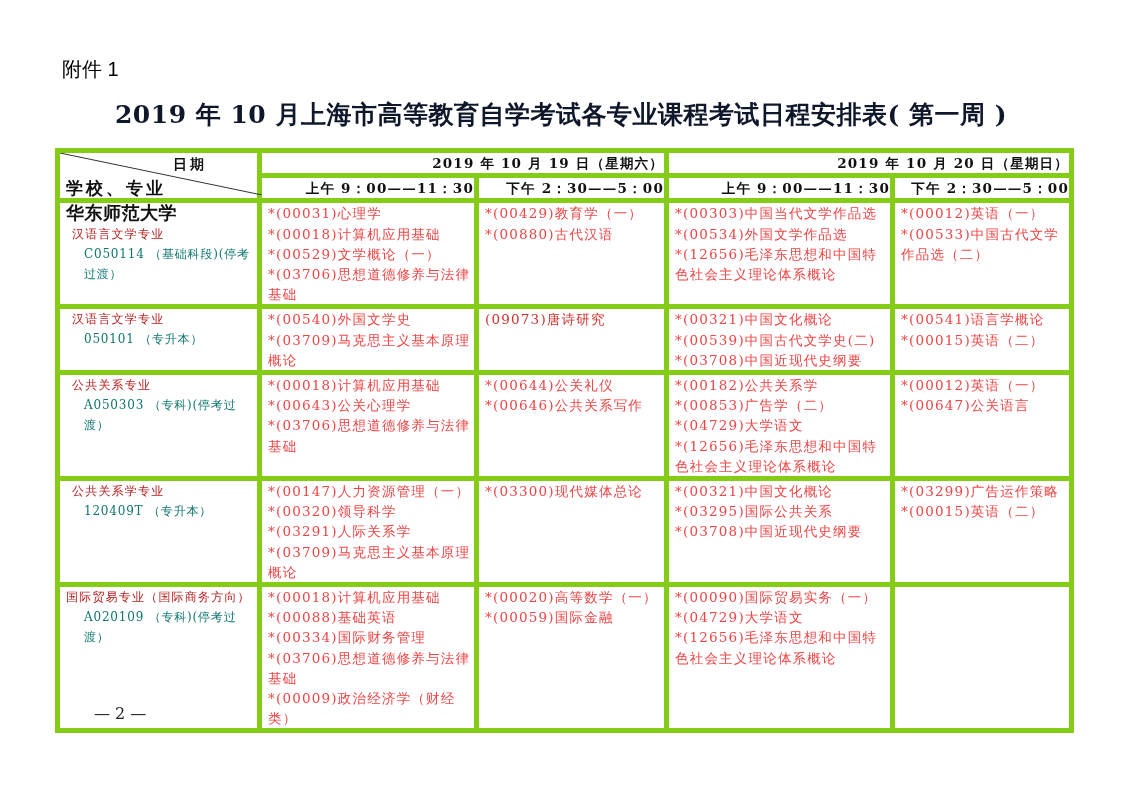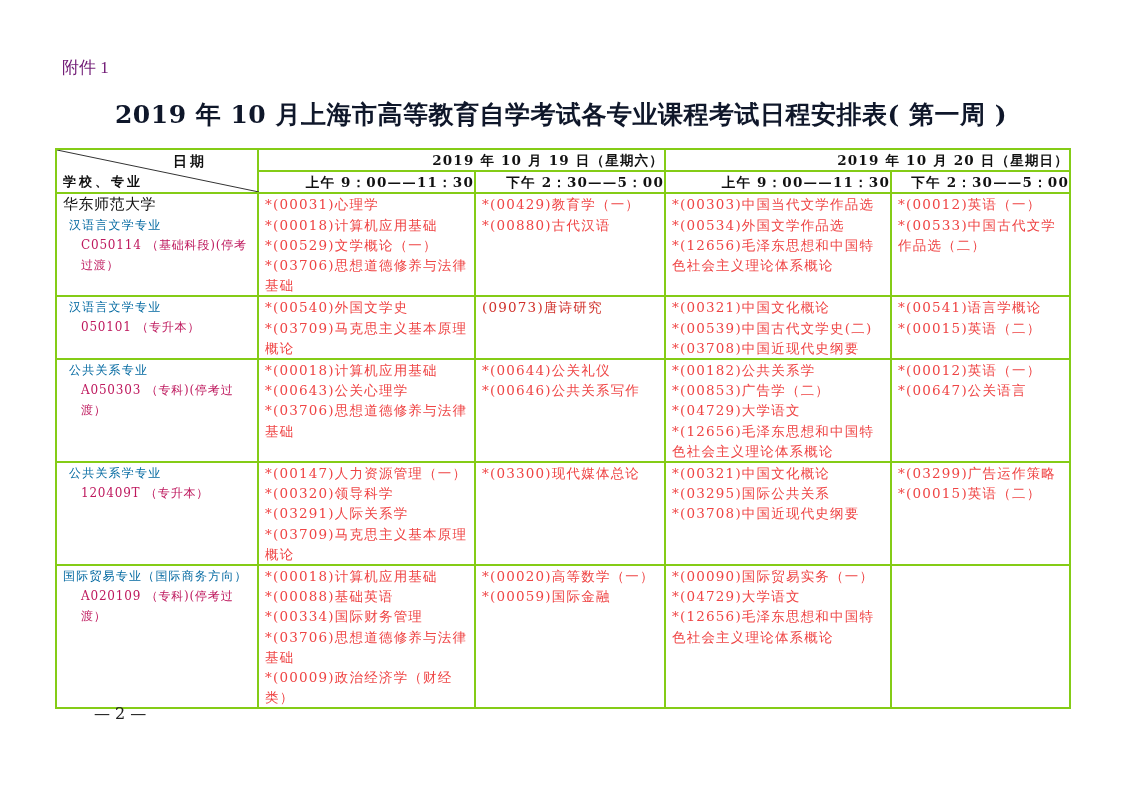--- a/index.html
+++ b/index.html
@@ -1,28 +1,28 @@
 <!DOCTYPE html>
 <html><head>
 <meta charset="utf-8">
 <style>
   html, body { margin:0; padding:0; background:#ffffff; }
   body { width:1122px; height:793px; position:relative; overflow:hidden; color:#111; font-family:"DejaVu Serif", serif; }
-  .attachment { position:absolute; left:62px; top:56px; font-family:Liberation Serif, serif; font-size:17px; color:#701a75; }
+  .attachment { position:absolute; left:62px; top:56px; font-family:Liberation Sans, sans-serif; font-size:20px; color:#000000; }
   .title { position:absolute; left:0; width:1122px; top:98px; text-align:center; font-family:"DejaVu Serif", serif; font-weight:bold; font-size:25px; letter-spacing:0.5px; color:#0f172a; }
   table.sched { position:absolute; left:55px; top:148px; width:1014px; border-collapse:collapse; table-layout:fixed; }
-  table.sched td { border:2px solid #84cc16; vertical-align:top; padding:0 2px 0 6px; font-size:13.5px; line-height:20.2px; letter-spacing:1.2px; }
+  table.sched td { border:5px solid #84cc16; vertical-align:top; padding:0 2px 0 6px; font-size:13.5px; line-height:20.2px; letter-spacing:1.2px; }
   .hd { font-weight:bold; text-align:right; font-size:13.5px; line-height:20px; letter-spacing:1px; padding:0 !important; vertical-align:middle !important; }
   .diag { position:relative; padding:0 !important; }
   .diag svg { position:absolute; left:0; top:0; }
   .diag .d1 { position:absolute; right:50px; top:1px; font-weight:bold; font-size:14px; letter-spacing:3px; }
-  .diag .d2 { position:absolute; left:6px; bottom:0px; font-weight:bold; font-size:13px; letter-spacing:3px; }
-  .school { font-weight:normal; font-size:15px; letter-spacing:0.5px; display:block; }
-  .major { font-size:12px; letter-spacing:1.2px; line-height:20px; display:block; padding-left:6px; color:#0369a1; }
-  .code { font-size:12px; letter-spacing:0.8px; line-height:20px; display:block; padding-left:18px; color:#be185d; }
+  .diag .d2 { position:absolute; left:6px; bottom:0px; font-weight:bold; font-size:17px; letter-spacing:3px; }
+  .school { font-weight:bold; font-size:18px; letter-spacing:0.5px; display:block; }
+  .major { font-size:12px; letter-spacing:1.2px; line-height:20px; display:block; padding-left:6px; color:#b91c1c; }
+  .code { font-size:12px; letter-spacing:0.8px; line-height:20px; display:block; padding-left:18px; color:#0f766e; }
   .course { display:block; color:#ef4444; }
   .course.red { color:#d0302a; }
   .footer { position:absolute; left:94px; top:704px; font-size:16px; color:#222; font-family:"DejaVu Serif", serif; }
 </style>
 </head>
 <body>
 
 <div class="attachment">附件 1</div>
 <div class="title">2019 年 10 月上海市高等教育自学考试各专业课程考试日程安排表( 第一周 )</div>
 

